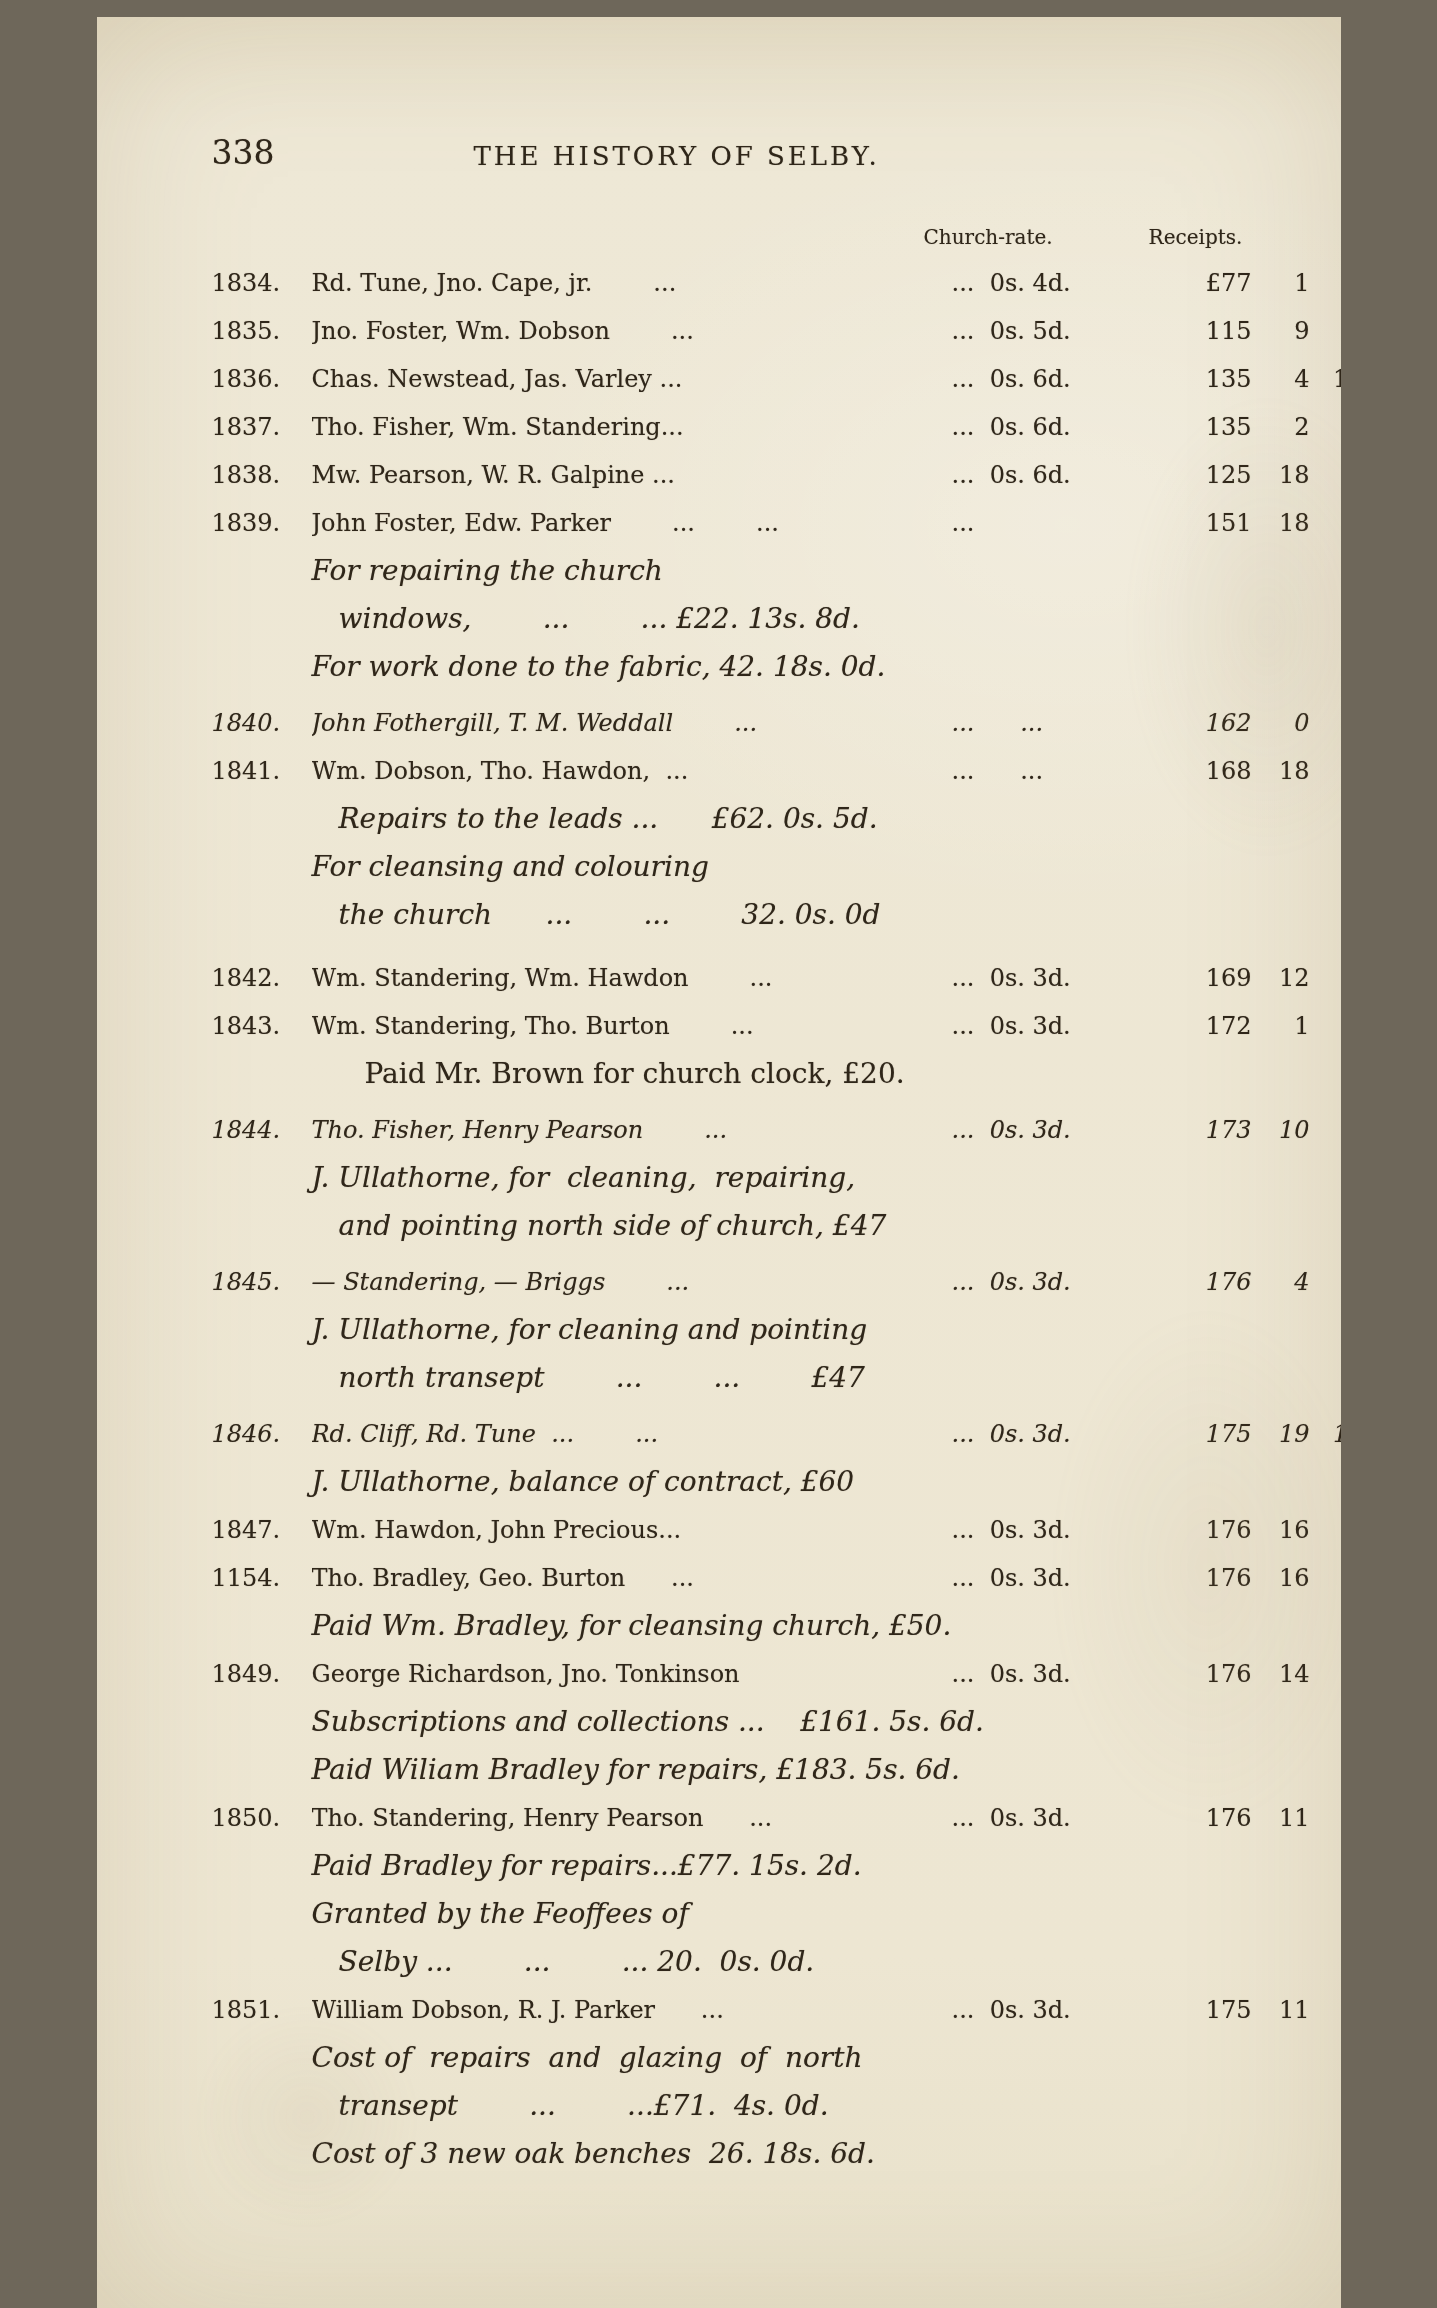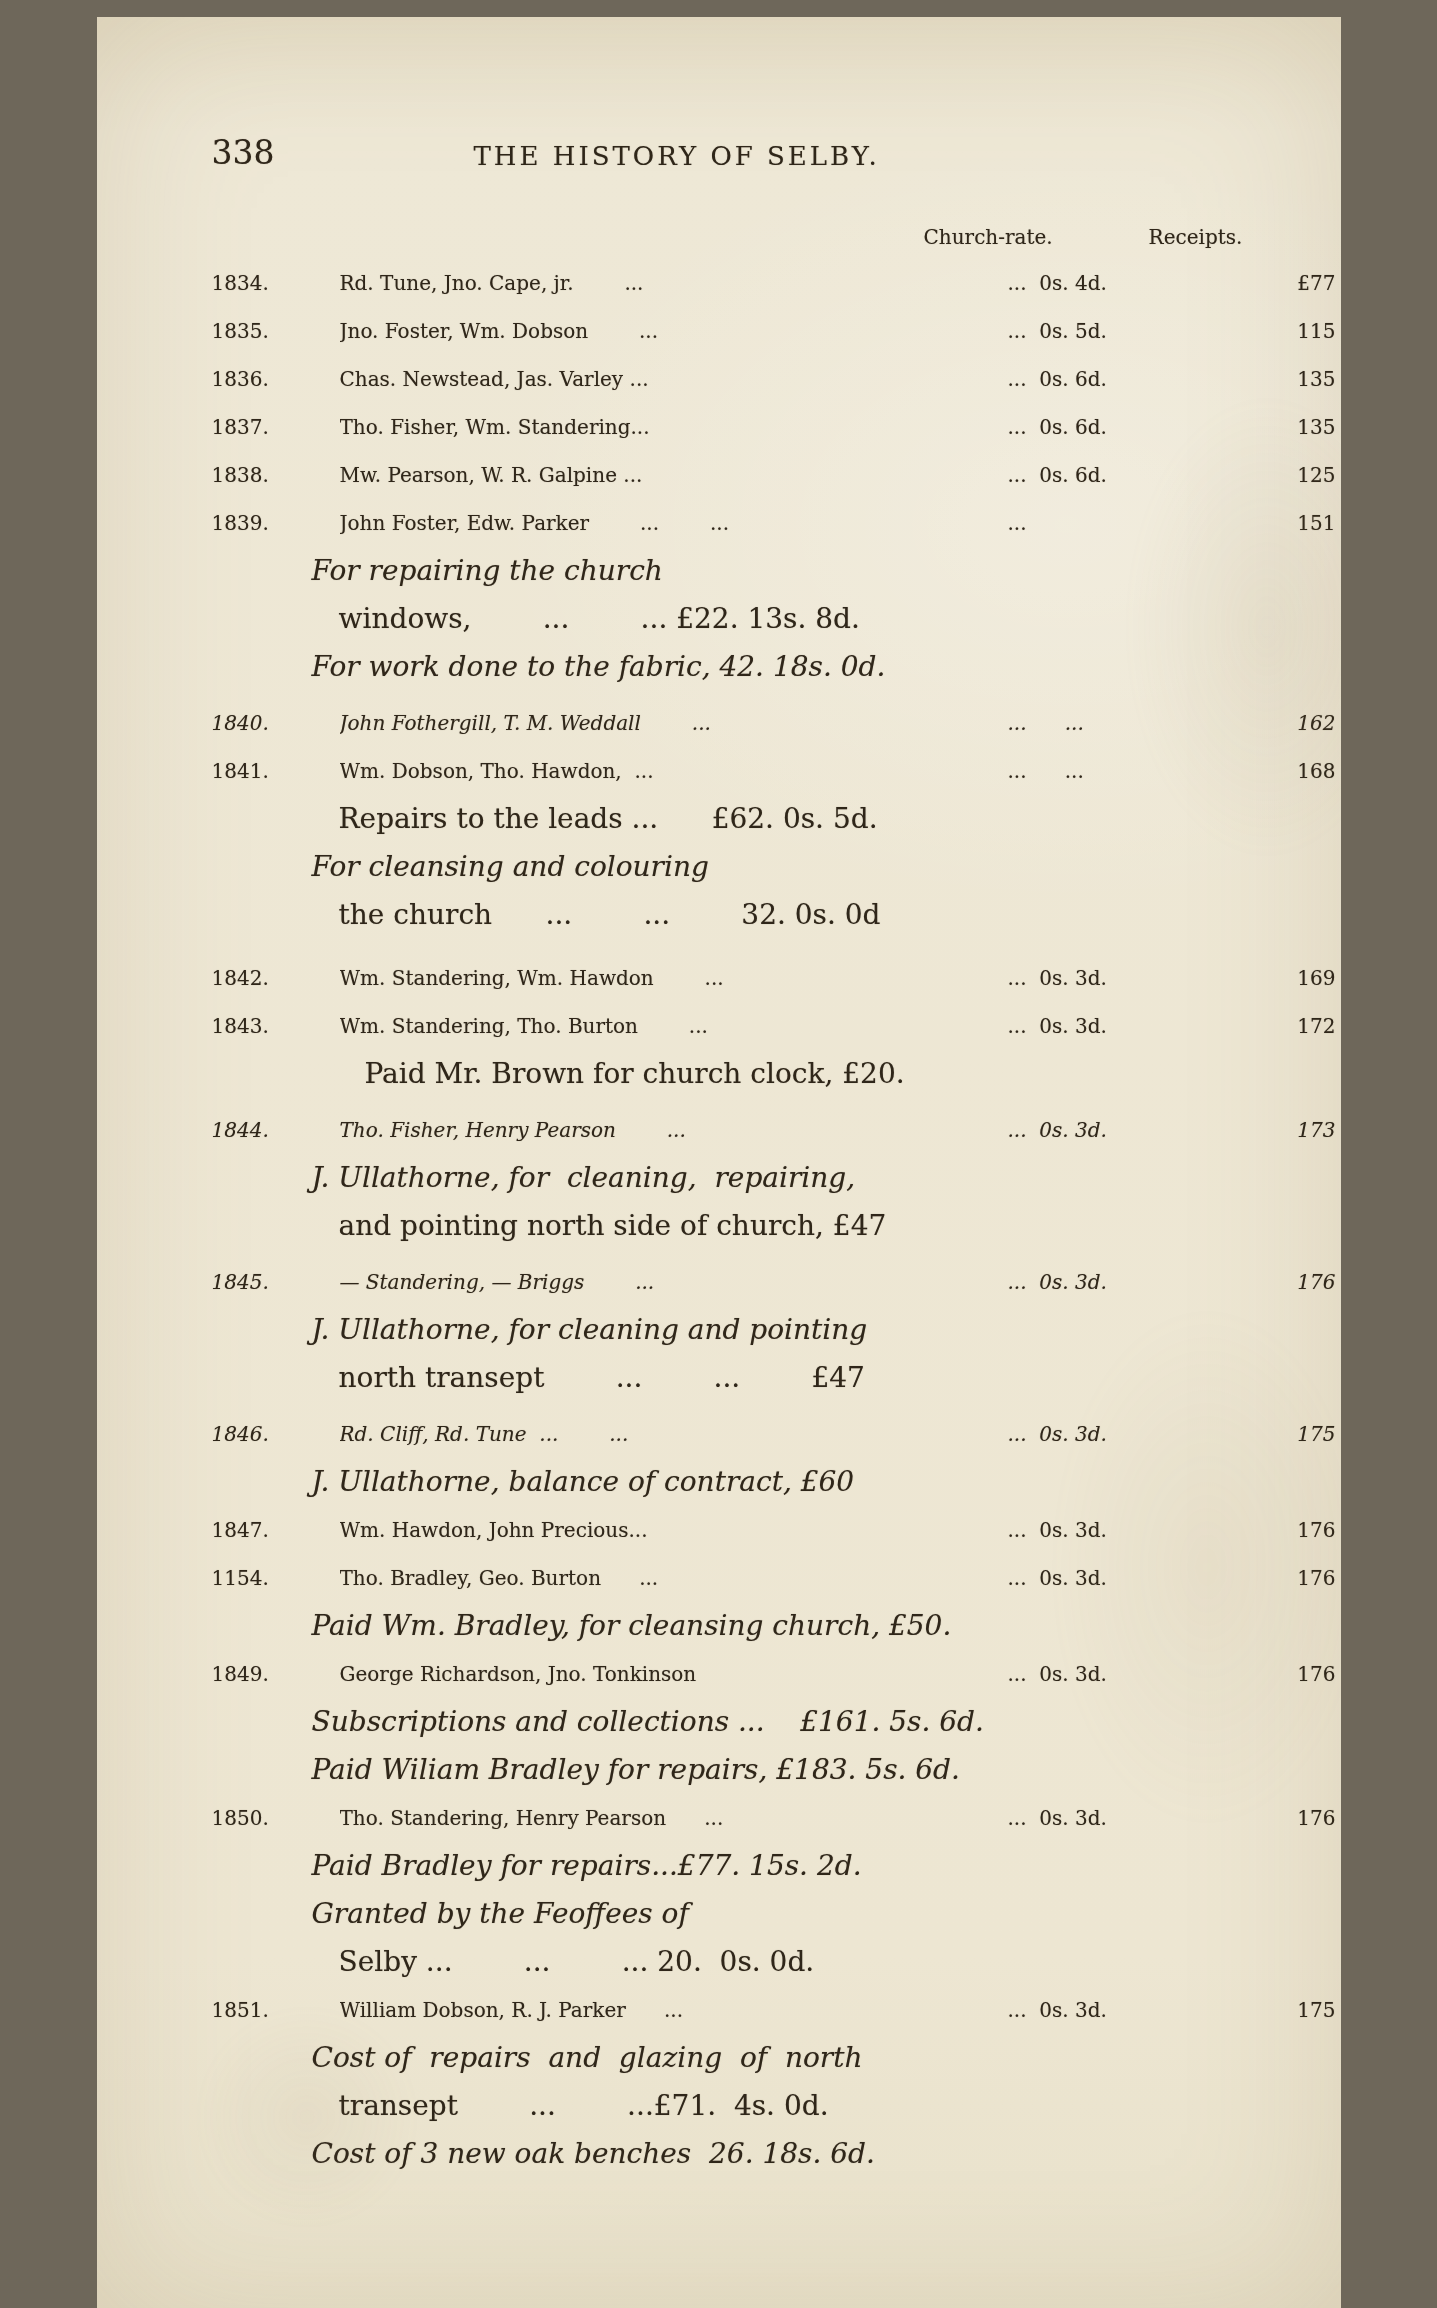--- a/index.html
+++ b/index.html
@@ -30,28 +30,28 @@
     font-size:20px;line-height:40px;height:40px;
   }
   .ch-year{grid-column:1/3;}
   .ch-rate{grid-column:3/4;transform:translateX(-28px);}
   .ch-receipts{grid-column:4/6;text-align:center;}
 
   .rows{margin-top:2px;}
   .row{
     display:grid;
     grid-template-columns:100px 640px 130px 170px 58px 54px;
-    font-size:20px;line-height:48px;gap:28px;
+    font-size:24px;line-height:48px;
   }
   .c-names,.c-rate{white-space:pre;overflow:hidden;}
   .c-p,.c-s,.c-d{text-align:right;}
 
   .sub{display:block;font-size:28px;line-height:48px;white-space:pre;}
   .ind0{padding-left:100px;font-style:italic;}
-  .ind1{padding-left:127px;}
+  .ind1{padding-left:127px;font-style:italic;}
   .ind2{padding-left:153px;}
 
   .gap-sm{margin-top:8px;font-style:italic;}
   .gap-md{margin-top:15px;}
 
   .stain{position:absolute;pointer-events:none;filter:blur(6px);}
   .s1{left:980px;top:300px;width:380px;height:620px;
       background:radial-gradient(closest-side, rgba(160,140,100,0.10), rgba(160,140,100,0) 75%);}
   .s2{left:900px;top:1200px;width:420px;height:700px;
       background:radial-gradient(closest-side, rgba(160,140,100,0.08), rgba(160,140,100,0) 75%);}

